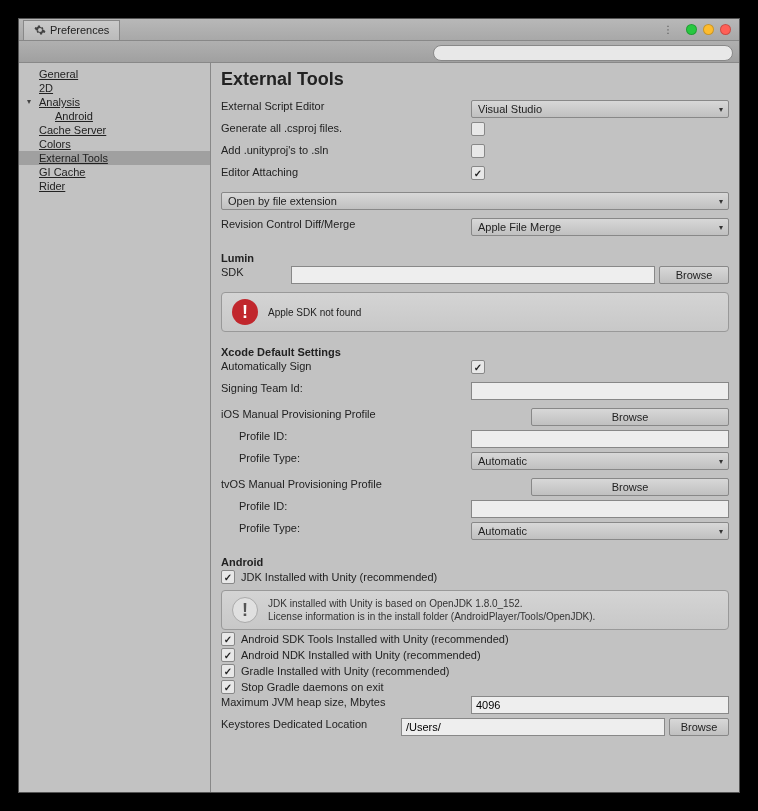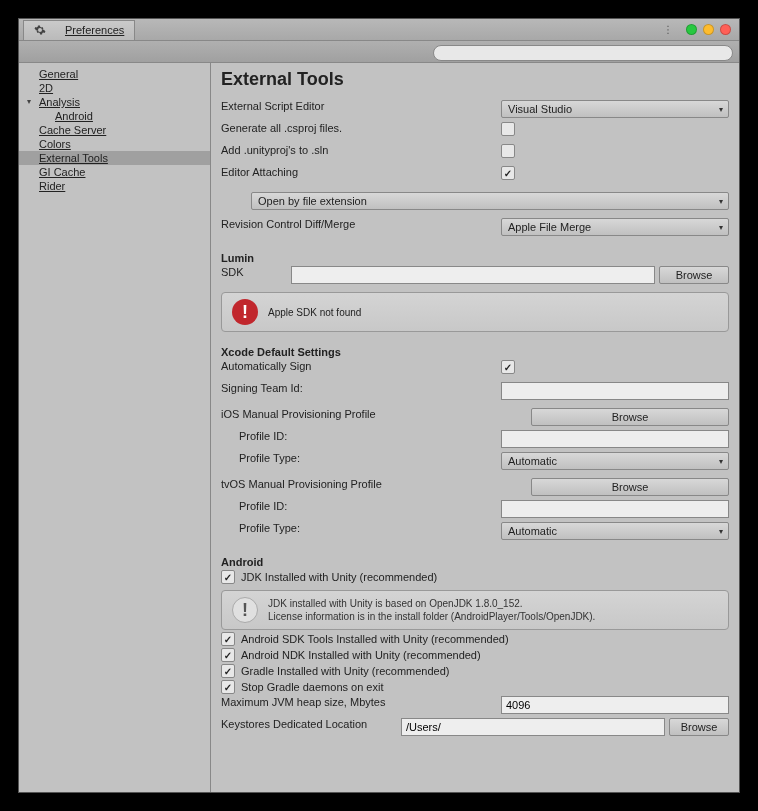--- a/index.html
+++ b/index.html
@@ -1,19 +1,19 @@
 <!DOCTYPE html>
 <html><head>
 <meta charset="utf-8">
 <style>
 * { box-sizing: border-box; margin: 0; padding: 0; font-family: Arial, Helvetica, sans-serif; }
 body { background: #000; padding: 18px; }
 .window { width: 722px; height: 775px; background: #a2a2a2; border: 1px solid #555; display: flex; flex-direction: column; box-shadow: 0 0 8px rgba(0,0,0,0.5); }
 .titlebar { height: 22px; background: linear-gradient(#b8b8b8,#a8a8a8); display: flex; align-items: center; border-bottom: 1px solid #888; position: relative; }
-.tab { background: linear-gradient(#cacaca,#bababa); border: 1px solid #888; border-bottom: none; padding: 2px 10px; font-size: 11px; color: #222; display: flex; align-items: center; gap: 19px; height: 20px; margin-left: 4px; text-decoration: underline; }
+.tab { background: linear-gradient(#cacaca,#bababa); border: 1px solid #888; border-bottom: none; padding: 2px 10px; font-size: 11px; color: #222; display: flex; align-items: center; gap: 4px; height: 20px; margin-left: 4px; }
 .gear-icon-svg { width: 12px; height: 12px; }
 .traffic { position: absolute; right: 8px; display: flex; gap: 6px; align-items: center; }
 .dots-menu { color: #555; font-size: 10px; margin-right: 6px; letter-spacing: 1px; }
 .tlight { width: 11px; height: 11px; border-radius: 50%; border: 1px solid rgba(0,0,0,0.2); }
 .tl-green { background: #28c840; }
 .tl-yellow { background: #febc2e; }
 .tl-red { background: #ff5f57; }
 .searchbar { height: 22px; background: linear-gradient(#b0b0b0,#a0a0a0); display: flex; justify-content: flex-end; align-items: center; padding-right: 6px; border-bottom: 1px solid #888; }
 .searchbox { width: 300px; height: 16px; background: #e8e8e8; border: 1px solid #888; border-radius: 8px; font-size: 10px; padding: 0 6px 0 18px; position: relative; }
 .search-wrap { position: relative; }
@@ -23,21 +23,21 @@
 .sb-item { padding: 1px 0 1px 20px; cursor: default; text-decoration: underline; }
 .sb-item.child { padding-left: 36px; }
 .sb-item.selected { background: #a0a0a0; }
 .sb-fold { position: relative; }
 .sb-fold::before { content: "▾"; position: absolute; left: 8px; font-size: 8px; top: 2px; color: #444; }
 .content { flex: 1; background: #c2c2c2; padding: 6px 10px 10px 10px; overflow-y: auto; color: #222; }
 h1 { font-size: 18px; font-weight: bold; margin-bottom: 10px; }
 .row { display: flex; min-height: 20px; font-size: 11px; margin-bottom: 2px; }
 .row .lbl { width: 250px; flex-shrink: 0; }
 .row .lbl.indent { padding-left: 18px; }
-.row .ctrl { flex: 1; display: flex; margin-left: 30px; }
+.row .ctrl { flex: 1; display: flex; }
 .dropdown { flex: 1; height: 18px; background: linear-gradient(#d8d8d8,#c0c0c0); border: 1px solid #888; font-size: 11px; padding: 0 18px 0 6px; position: relative; display: flex; align-items: center; cursor: default; border-radius: 2px; }
 .dropdown::after { content: "▾"; position: absolute; right: 5px; font-size: 8px; color: #333; }
 .checkbox { width: 14px; height: 14px; background: #e8e8e8; border: 1px solid #888; display: flex; align-items: center; justify-content: center; font-size: 10px; border-radius: 2px; cursor: default; }
 .checkbox.checked::after { content: "✓"; color: #222; font-weight: bold; }
 .textinput { flex: 1; height: 18px; background: #eeeeee; border: 1px solid #888; font-size: 11px; padding: 0 4px; border-radius: 0; }
 .btn { height: 18px; background: linear-gradient(#d8d8d8,#c0c0c0); border: 1px solid #888; font-size: 11px; padding: 0 10px; display: flex; align-items: center; justify-content: center; cursor: default; border-radius: 2px; }
 .section-head { font-size: 11px; font-weight: bold; margin-top: 14px; margin-bottom: 2px; }
 .warnbox { display: flex; align-items: center; gap: 10px; background: linear-gradient(#d4d4d4,#c8c8c8); border: 1px solid #999; border-radius: 4px; padding: 6px 10px; margin-top: 6px; font-size: 10px; }
 .warn-icon { width: 26px; height: 26px; border-radius: 50%; display: flex; align-items: center; justify-content: center; font-weight: bold; font-size: 18px; flex-shrink: 0; }
 .warn-icon.red { background: #c1272d; color: #fff; }

